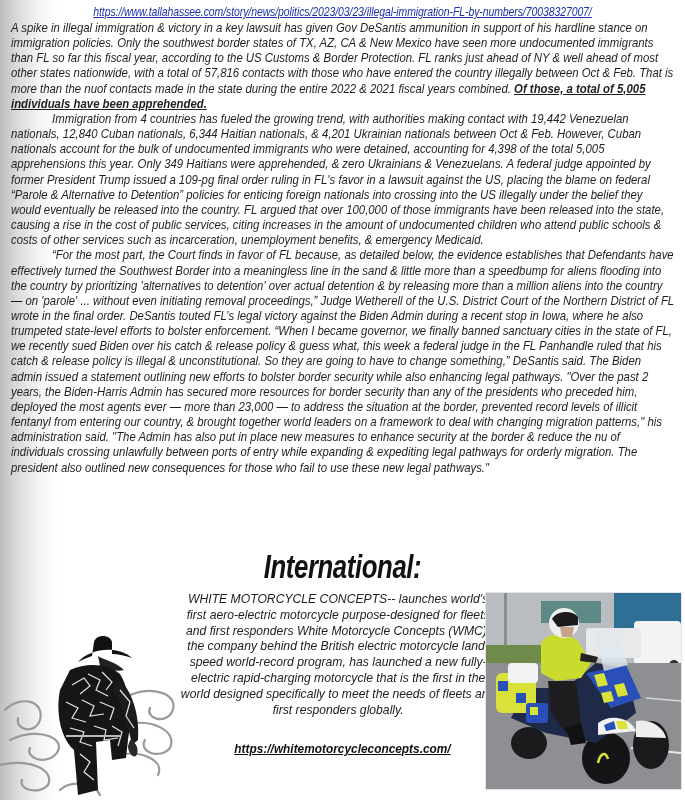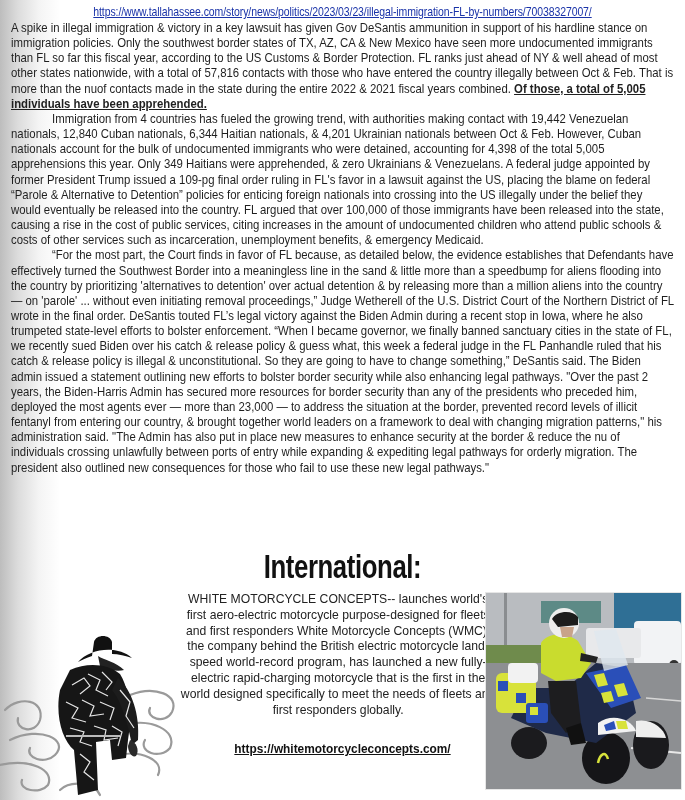--- a/index.html
+++ b/index.html
@@ -20,20 +20,21 @@
       left: 0; top: 0;
       width: 60px; height: 800px;
       background: linear-gradient(to right, #bdbdbd 0%, #dcdcdc 30%, #f4f4f4 65%, rgba(255,255,255,0) 100%);
       z-index: 0;
     }
     .page {
       position: absolute;
       left: 0; top: 0;
       width: 685px; height: 800px;
       z-index: 1;
+      font-style: italic;
     }
     .source-link {
       position: absolute;
       top: 5px;
       left: 0; width: 685px;
       text-align: center;
       font-size: 12.2px;
       color: #1a33a8;
       text-decoration: underline;
       transform: scaleX(0.86);

